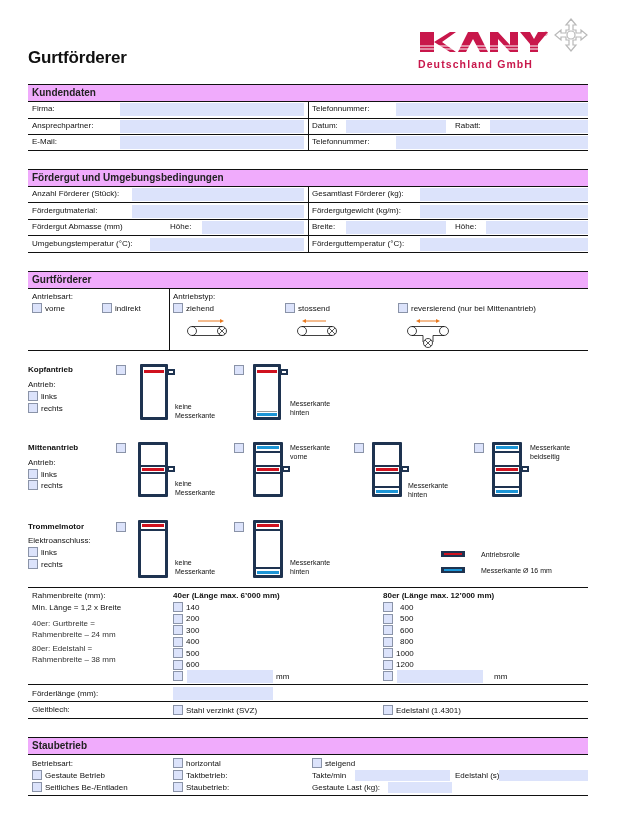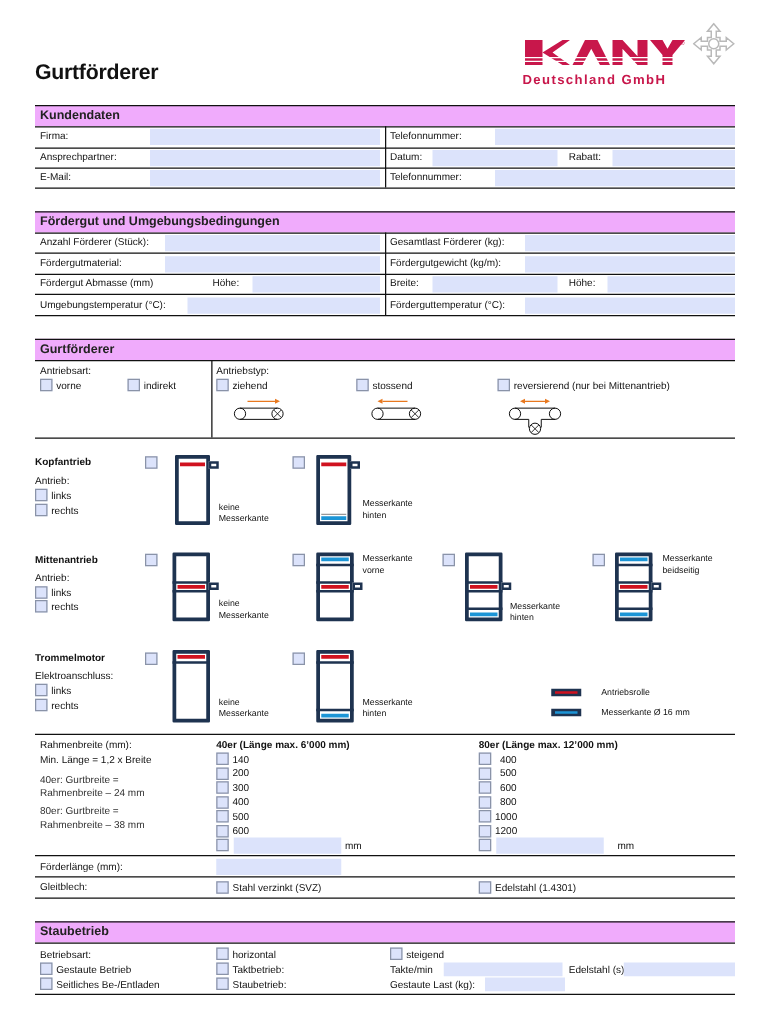--- a/index.html
+++ b/index.html
@@ -317,21 +317,21 @@
 <div class="legend-sw" style="left:441px;top:567px">
     <span style="background:#1c95d6"></span>
   </div>
 <div class="abs desc" style="left:481px;top:566px">Messerkante Ø 16 mm</div>
 
 <div class="abs hline thick" style="top:587px"></div>
 <div class="abs lbl" style="left:32px;top:591px">Rahmenbreite (mm):</div>
 <div class="abs lbl b" style="left:32px;top:603px;font-weight:normal;font-size:8px;color:#111">Min. Länge = 1,2 x Breite</div>
 <div class="abs lbl" style="left:32px;top:619px;color:#333">40er: Gurtbreite =</div>
 <div class="abs lbl" style="left:32px;top:630px;color:#333">Rahmenbreite – 24 mm</div>
-<div class="abs lbl" style="left:32px;top:644px;color:#333">80er: Gurtbreite =</div>
+<div class="abs lbl" style="left:32px;top:644px;color:#333">80er: Edelstahl =</div>
 <div class="abs lbl" style="left:32px;top:655px;color:#333">Rahmenbreite – 38 mm</div>
 
 <div class="abs lbl b" style="left:173px;top:591px">40er (Länge max. 6’000 mm)</div>
 <div class="abs" style="left:173px;top:602px;display:flex;flex-direction:column;gap:1.5px">
   <div class="cb-wrap">
       <div class="cb"></div>
       <span class="lbl">140</span>
     </div>
   <div class="cb-wrap">
       <div class="cb"></div>

